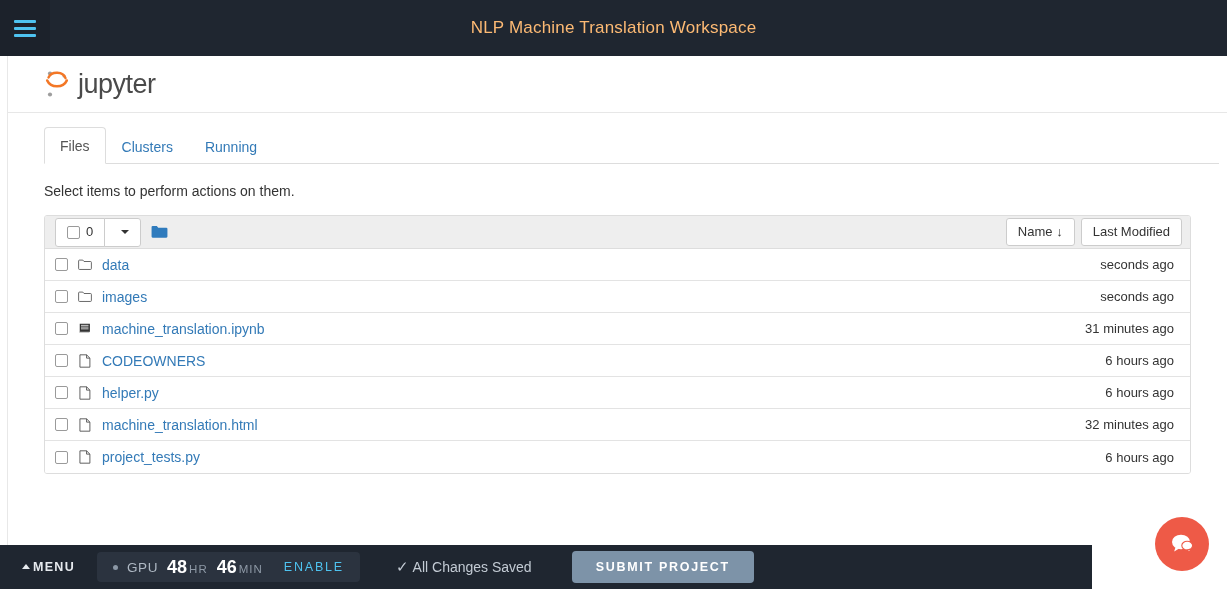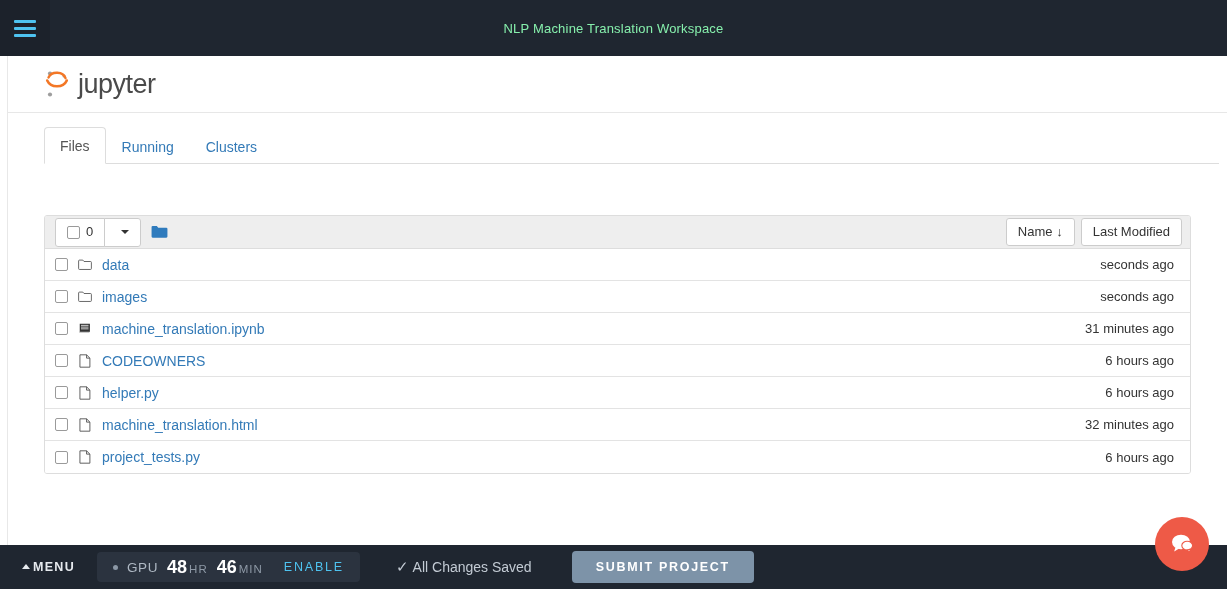--- a/index.html
+++ b/index.html
@@ -20,21 +20,21 @@
   .topbar-left {
     width: 50px; height: 56px;
     background: #1c222b;
     display: flex; align-items: center; justify-content: center;
     cursor: pointer;
   }
   .hamburger { width: 22px; display: flex; flex-direction: column; gap: 4px; }
   .hamburger span { display: block; height: 3px; background: #4ec3f0; border-radius: 1px; }
   .topbar-title {
     flex: 1; text-align: center;
-    color: #86efac; font-size: 13px; letter-spacing: .2px;
+    color: #fdba74; font-size: 17px; letter-spacing: .2px;
     margin-right: 50px;
   }
 
   
   .left-rail {
     position: absolute; left: 0; top: 56px;
     width: 8px; height: 489px;
     background: #ffffff;
     border-right: 1px solid #e8e8e8;
   }
@@ -132,21 +132,21 @@
   }
   .row:last-child { border-bottom: none; }
   .row-left { display: flex; align-items: center; gap: 9px; flex: 1; }
   .row-name { font-size: 14px; color: #337ab7; cursor: pointer; }
   .row-time { font-size: 13px; color: #333; white-space: nowrap; }
   .icon-slot { width: 16px; display: flex; align-items: center; justify-content: center; }
 
   
   .bottombar {
     position: absolute; left: 0; bottom: 0;
-    width: 1227px; height: 44px;
+    width: 1092px; height: 44px;
     background: #1f2630;
     display: flex; align-items: center;
     padding-left: 22px; gap: 0;
   }
   .menu-btn {
     display: flex; align-items: center; gap: 3px;
     color: #e6eaee; font-size: 12.5px; font-weight: bold; letter-spacing: 1.3px;
     cursor: pointer;
   }
   .chev-up {
@@ -222,25 +222,26 @@
           <path d="M3.2 19.5 A10.5 9 0 0 1 22.8 19.5" fill="none" stroke="#f37726" stroke-width="2.6" stroke-linecap="round" opacity="0"></path>
           <path d="M4.5 8.5 A9 7.5 0 0 1 21.5 9.2" fill="none" stroke="#f37726" stroke-width="2.4" stroke-linecap="round"></path>
         </svg>
       </div>
       <div class="logo-text">jupyter</div>
     </div>
   </div>
 
   <div class="tabs">
     <div class="tab active">Files</div>
+    <div class="tab">Clusters</div>
     <div class="tab">Running</div>
-    <div class="tab">Clusters</div>
   </div>
 
   <div class="toolbar">
+    <div class="sel-hint">Select items to perform actions on them.</div>
   </div>
 
   <div class="filelist">
 
     <div class="list-head">
       <div class="head-left">
         <div class="btn-group">
           <div class="btn">
             <span class="cbox"></span><span class="sel-count">0</span>
           </div>

